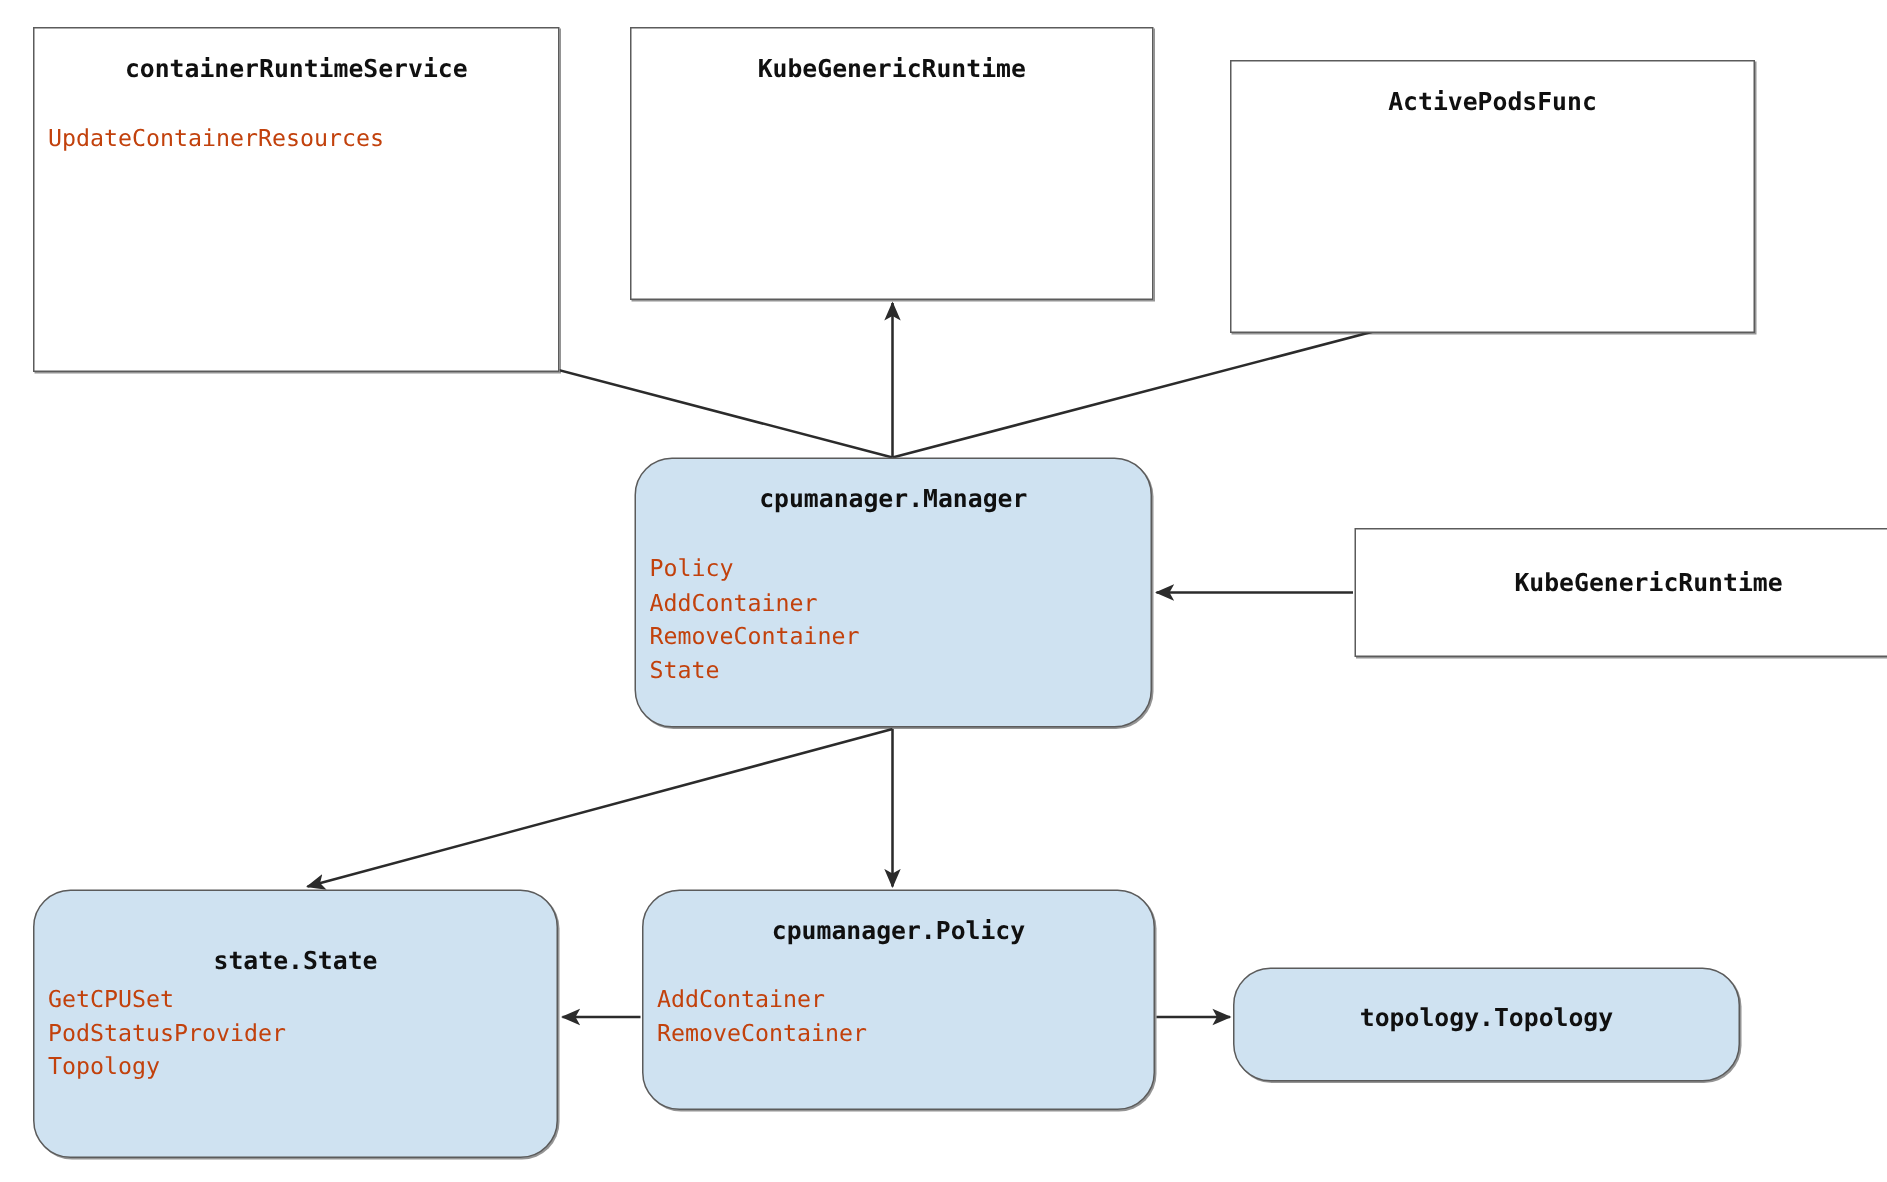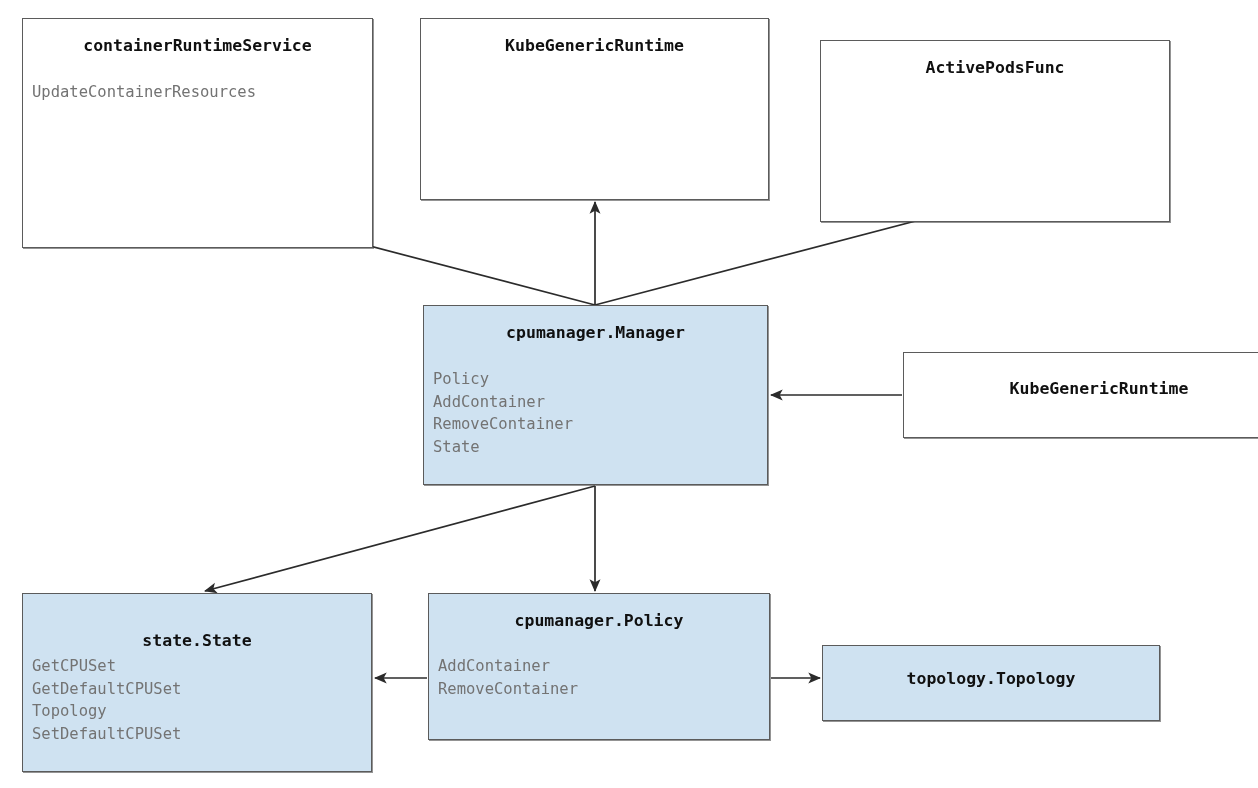--- a/index.html
+++ b/index.html
@@ -26,40 +26,41 @@
   }
   .node {
     position: absolute;
     box-sizing: border-box;
     border: 1.6px solid #5b5b5b;
     background: #ffffff;
     box-shadow: 1px 1px 0 0 rgba(60,60,60,0.55);
   }
   .node.filled {
     background: #cfe2f1;
+    border-radius: 25px;
   }
   .node-title {
     position: absolute;
     left: 0;
     right: 0;
     text-align: center;
     font-weight: bold;
     font-size: 16.5px;
     line-height: 19px;
     letter-spacing: 0px;
     color: #101010;
     white-space: nowrap;
   }
   .node-members {
     position: absolute;
     left: 9px;
     right: 6px;
     font-size: 15.5px;
     line-height: 22.5px;
-    color: #737373;
+    color: #c2410c;
     white-space: nowrap;
   }
   .member {
     display: block;
   }
   
   #node-container-runtime-service { left: 22px;  top: 18px;  width: 351px; height: 230px; }
   #node-container-runtime-service .node-title   { top: 17px; }
   #node-container-runtime-service .node-members { top: 62px; }
 
@@ -146,23 +147,22 @@
   </div>
 
   <div class="node" id="node-kube-generic-runtime">
     <div class="node-title">KubeGenericRuntime</div>
   </div>
 
   <div class="node filled" id="node-state-state">
     <div class="node-title">state.State</div>
     <div class="node-members">
       <span class="member">GetCPUSet</span>
-      <span class="member">GetDefaultCPUSet</span>
+      <span class="member">PodStatusProvider</span>
       <span class="member">Topology</span>
-      <span class="member">SetDefaultCPUSet</span>
     </div>
   </div>
 
   <div class="node filled" id="node-cpumanager-policy">
     <div class="node-title">cpumanager.Policy</div>
     <div class="node-members">
       <span class="member">AddContainer</span>
       <span class="member">RemoveContainer</span>
     </div>
   </div>

